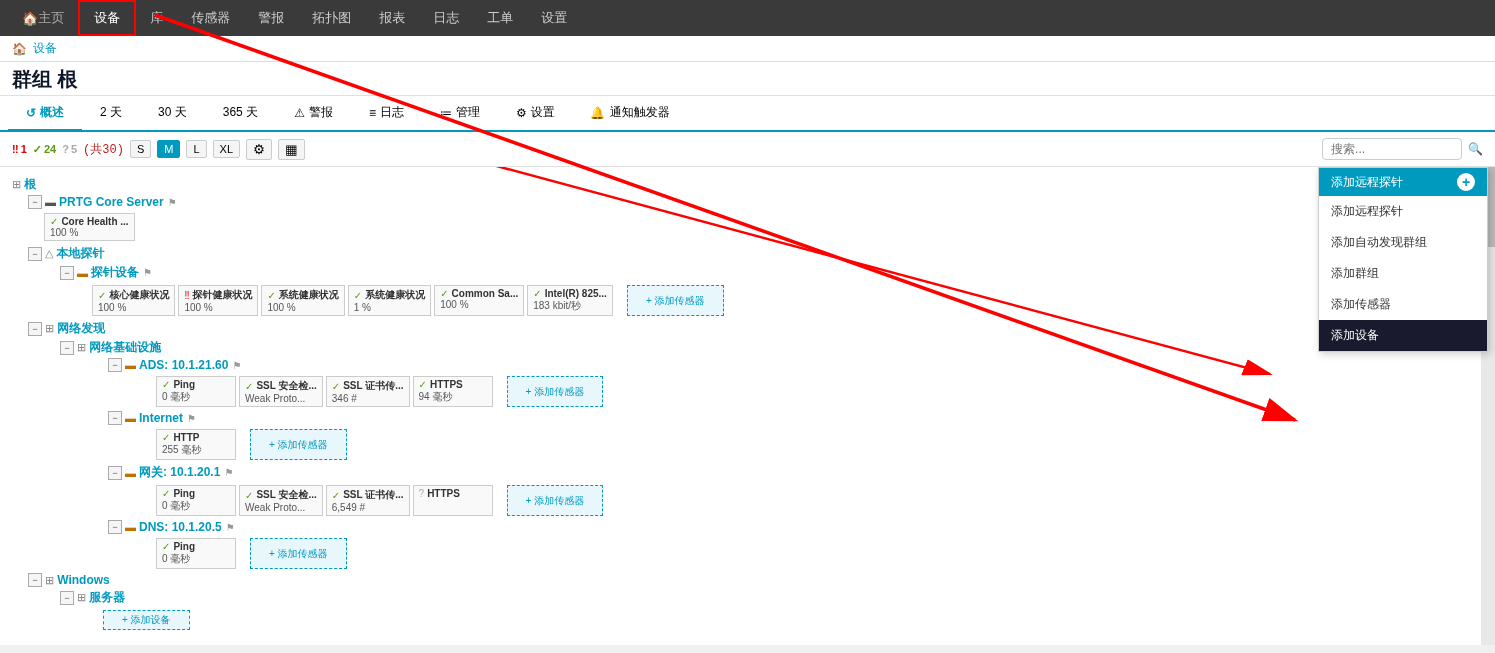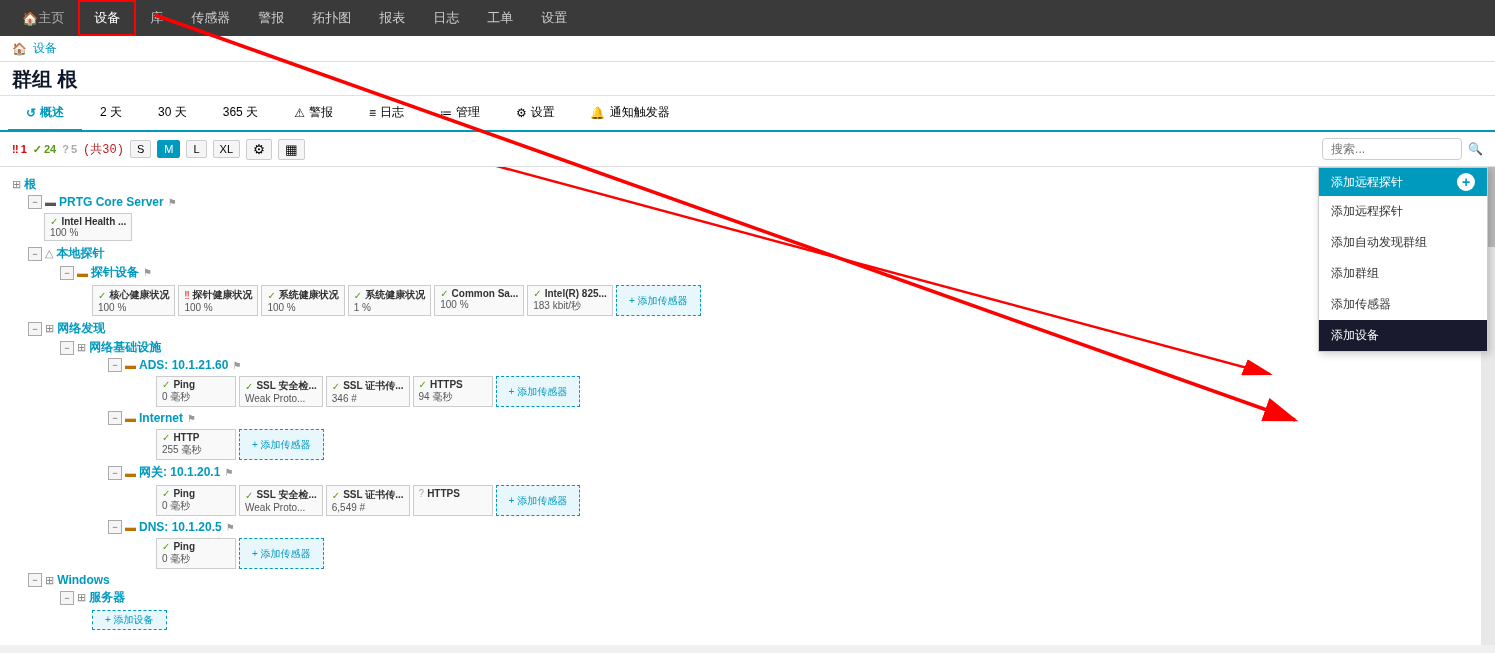--- a/index.html
+++ b/index.html
@@ -160,27 +160,28 @@
     .sensor-error .sensor-indicator { color: #d00; }
     .sensor-unknown .sensor-indicator { color: #aaa; }
     .sensor-header {
       display: flex;
       align-items: center;
       gap: 3px;
     }
     .add-sensor-btn {
       border: 1px dashed #009abf;
       background: #e8f7fc;
-      padding: 2px 12px;
+      padding: 2px 18px;
       font-size: 10px;
       cursor: pointer;
       color: #009abf;
       display: flex;
       align-items: center;
       gap: 2px;
+      margin-left: 11px;
     }
 
     
     .dropdown-menu {
       position: absolute;
       right: 10px;
       top: 0;
       background: #fff;
       border: 1px solid #ccc;
       box-shadow: 2px 2px 8px rgba(0,0,0,0.2);
@@ -392,21 +393,21 @@
     <div class="node-row">
       <span class="expand-box">−</span>
       <span class="server-icon">▬</span>
       <span class="node-label">PRTG Core Server</span>
       <span class="node-flag">⚑</span>
     </div>
     <div class="level1 sensors-row">
       <div class="sensor-tile sensor-ok">
         <div class="sensor-header">
           <span class="sensor-indicator">✓</span>
-          <span class="sensor-name">Intel Health ...</span>
+          <span class="sensor-name">Core Health ...</span>
         </div>
         <div class="sensor-value">100 %</div>
       </div>
     </div>
   </div>
 
   <div class="level1">
     <div class="node-row">
       <span class="expand-box">−</span>
       <span class="group-icon">△</span>

